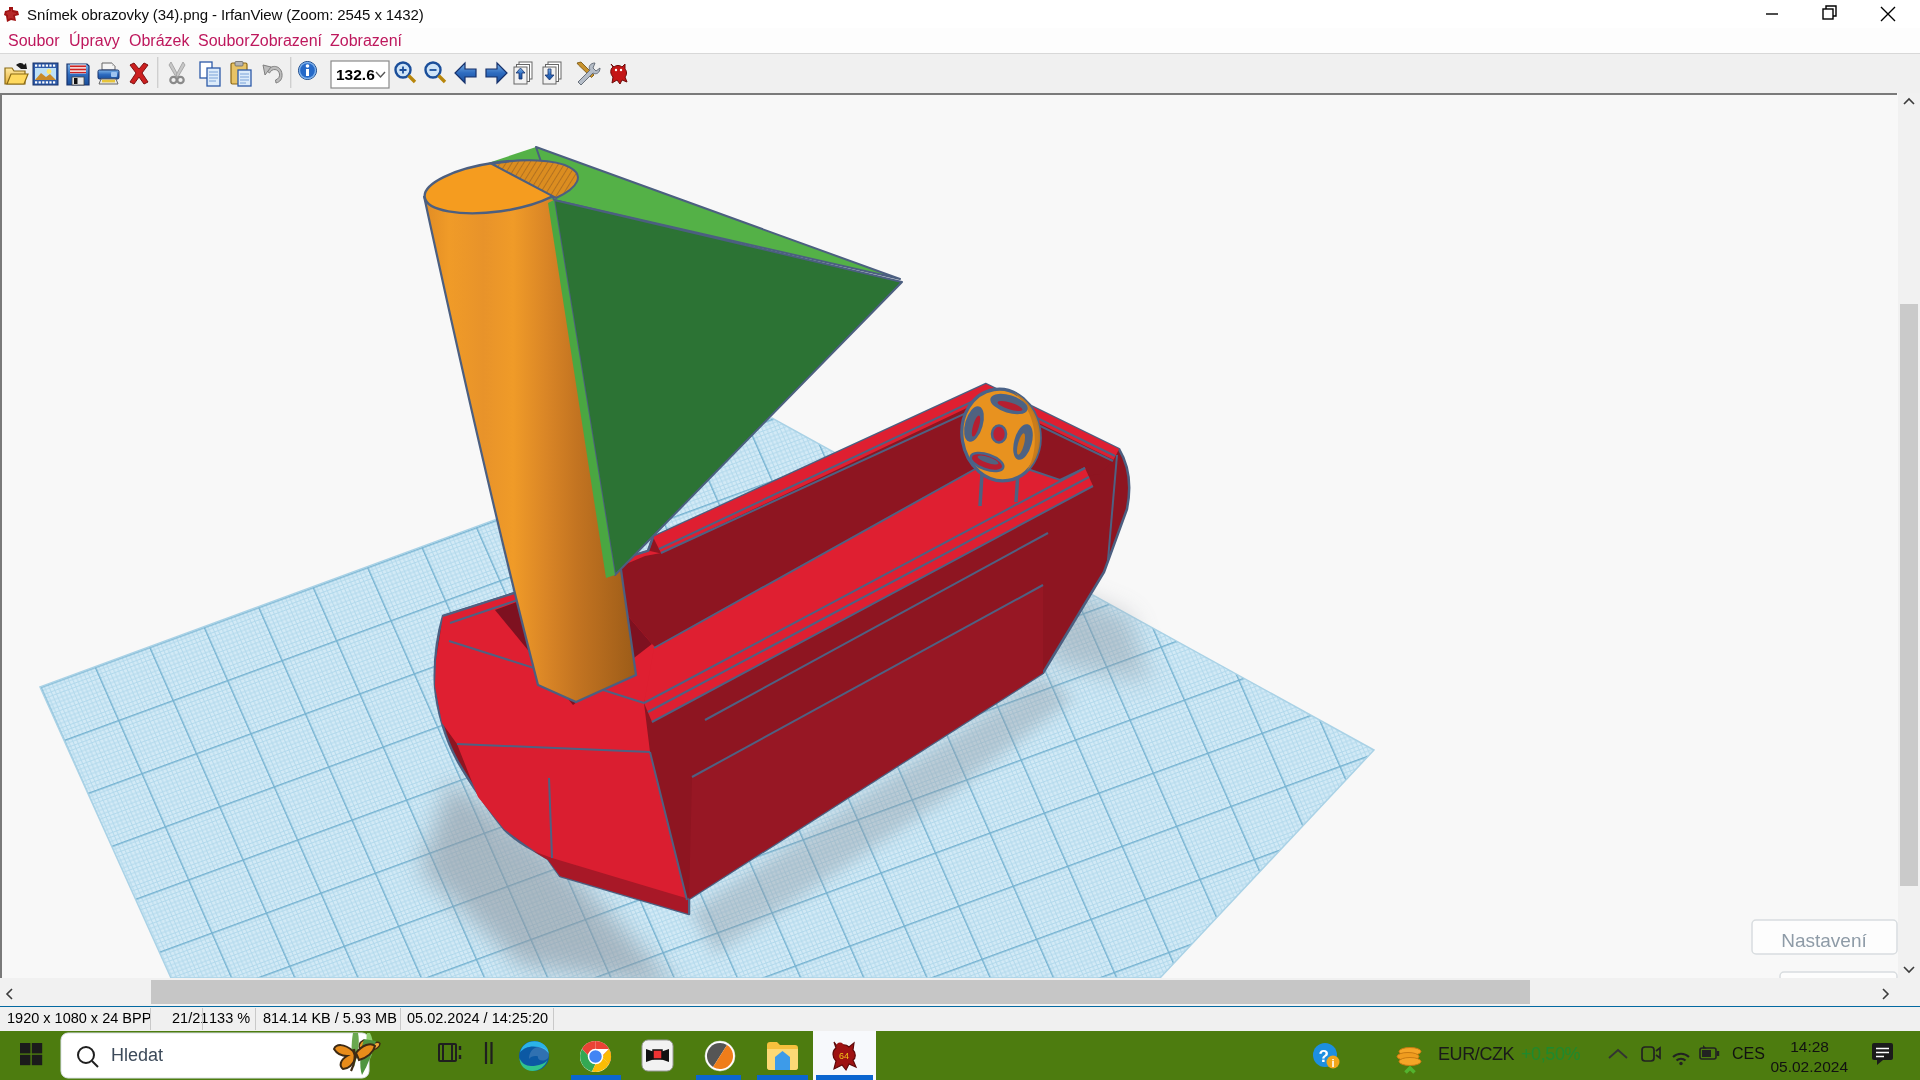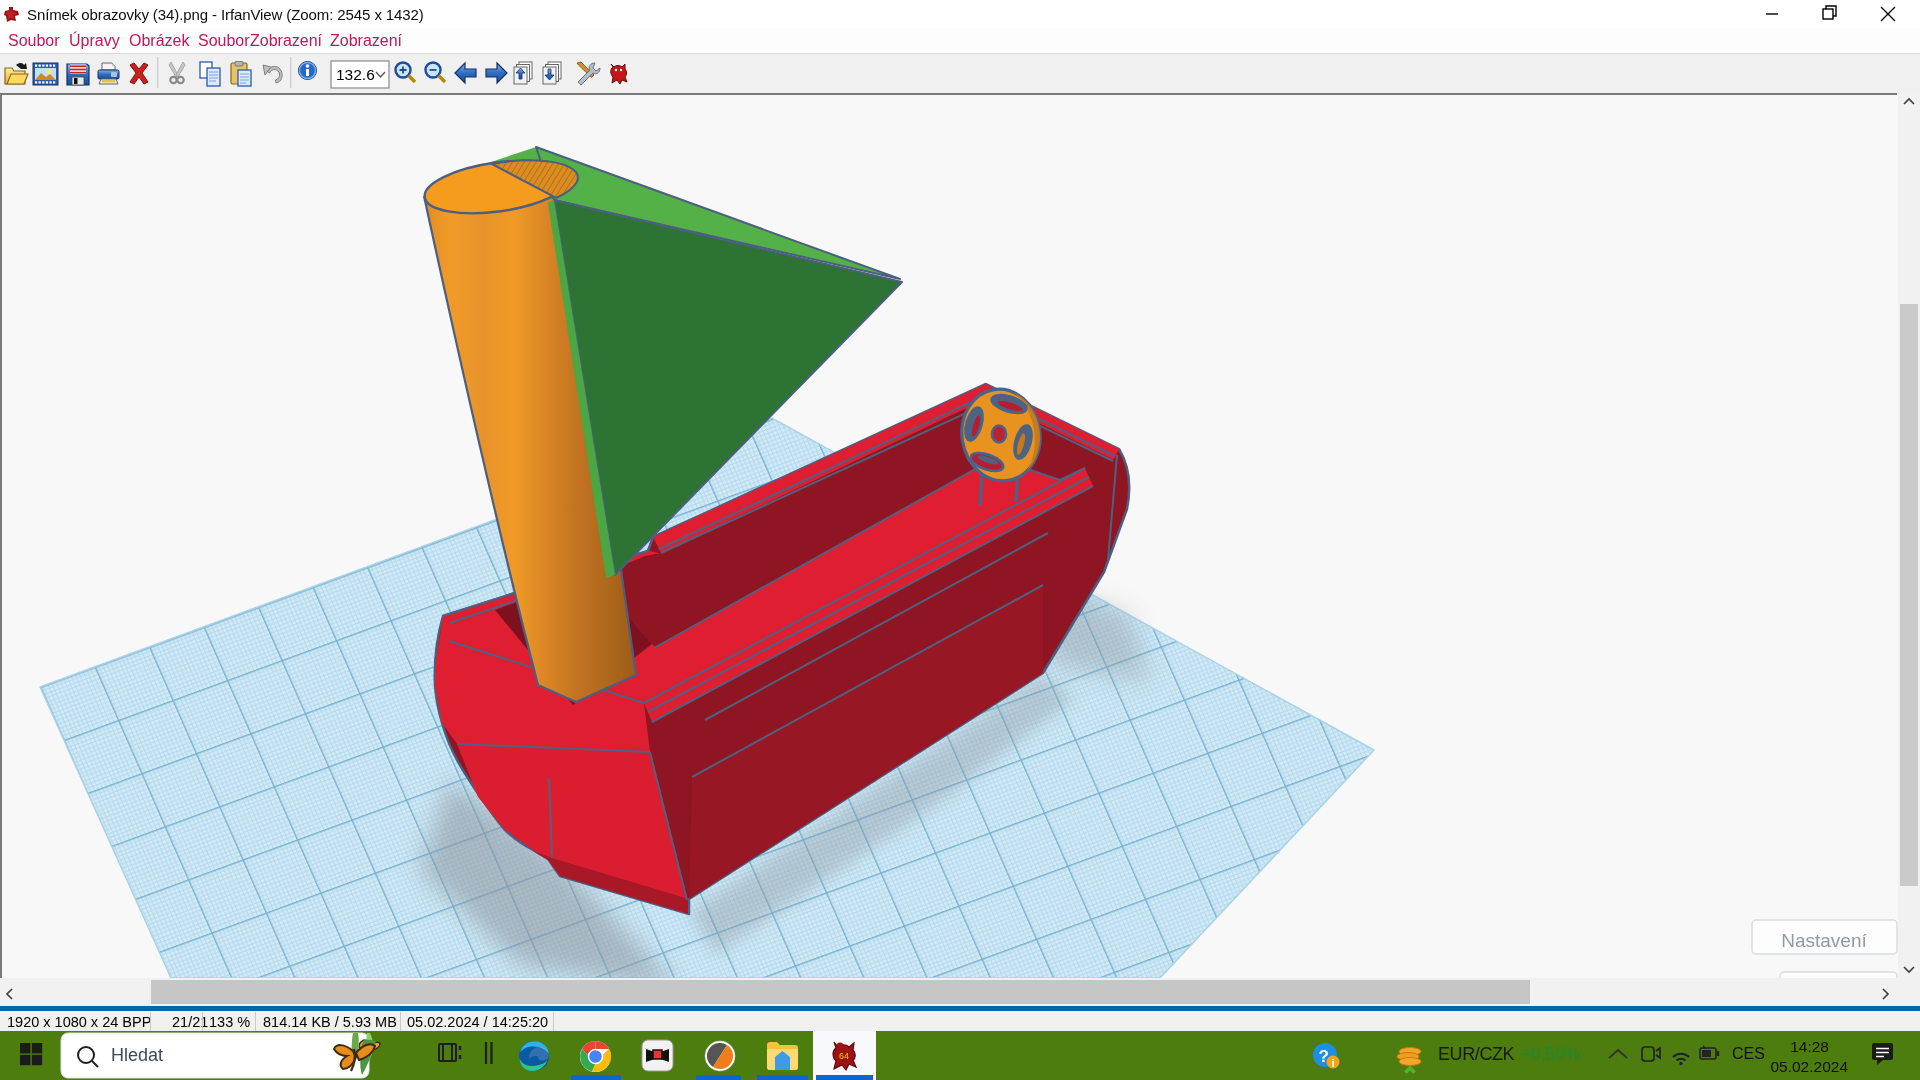--- a/index.html
+++ b/index.html
@@ -3,29 +3,29 @@
 <meta charset="utf-8">
 <style>
   html,body{margin:0;padding:0;width:1920px;height:1080px;overflow:hidden;
     font-family:"Liberation Sans", sans-serif;background:#fff;}
   .abs{position:absolute;}
   #titlebar{position:absolute;left:0;top:0;width:1920px;height:28px;background:#ffffff;}
   #title-text{position:absolute;left:27px;top:6px;font-size:15px;color:#0d0d0d;letter-spacing:-0.1px;}
   #menubar{position:absolute;left:0;top:28px;width:1920px;height:25px;background:#fdfdfd;}
   .mi{position:absolute;top:4px;font-size:16px;color:#be185d;}
   #toolbar{position:absolute;left:0;top:53px;width:1920px;height:40px;background:#f0f0f0;
-    border-top:1px solid #d8d8d8;box-sizing:border-box;}
+    border-top:1px solid #d8d8d8;box-sizing:border-box;font-weight:bold;}
   #canvas-wrap{position:absolute;left:0;top:93px;width:1898px;height:885px;background:#a16207;}
   #vscroll{position:absolute;left:1898px;top:93px;width:22px;height:885px;background:#f1f1f1;}
   #vthumb{position:absolute;left:2px;top:211px;width:18px;height:582px;background:#cacaca;}
   #hscroll{position:absolute;left:0;top:978px;width:1898px;height:28px;background:#f1f1f1;}
   #hthumb{position:absolute;left:151px;top:2px;width:1379px;height:24px;background:#c6c6c6;}
   #corner{position:absolute;left:1898px;top:978px;width:22px;height:28px;background:#f1f1f1;}
   #statusbar{position:absolute;left:0;top:1006px;width:1920px;height:25px;background:#f0f0f0;
-    border-top:5px solid #0369a1;box-sizing:border-box;font-size:14.5px;color:#000;}
+    border-top:1px solid #0369a1;box-sizing:border-box;font-size:14.5px;color:#000;}
   .st{position:absolute;top:3px;}
   .stsep{position:absolute;top:1px;height:22px;width:1px;background:#c9c9c9;}
   #taskbar{position:absolute;left:0;top:1031px;width:1920px;height:49px;background:#4d7c0f;}
 </style>
 </head>
 <body>
 <div id="titlebar">
   <svg class="abs" style="left:2px;top:5px" width="19" height="19" viewBox="0 0 19 19">
     <path d="M3 6 L7 5 L7 2 L11 2 L11 5 L16 6 L17 10 L13 11 L14 16 L9 15 L5 17 L4 11 L2 10 Z" fill="#a01212"></path>
     <path d="M5 7 L9 6 L9 4 L10 4 L10 7 L14 8 L14 9 L11 10 L12 14 L9 13 L6 14 L6 10 L4 9 Z" fill="#c93a3a" opacity=".55"></path>

